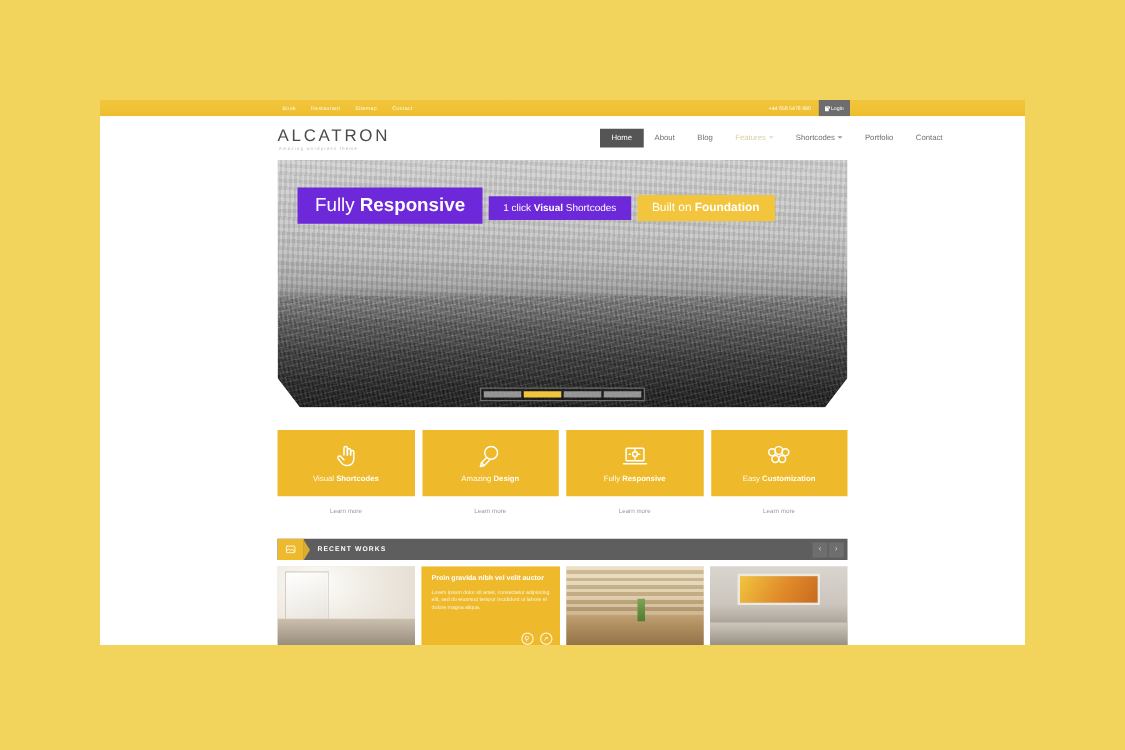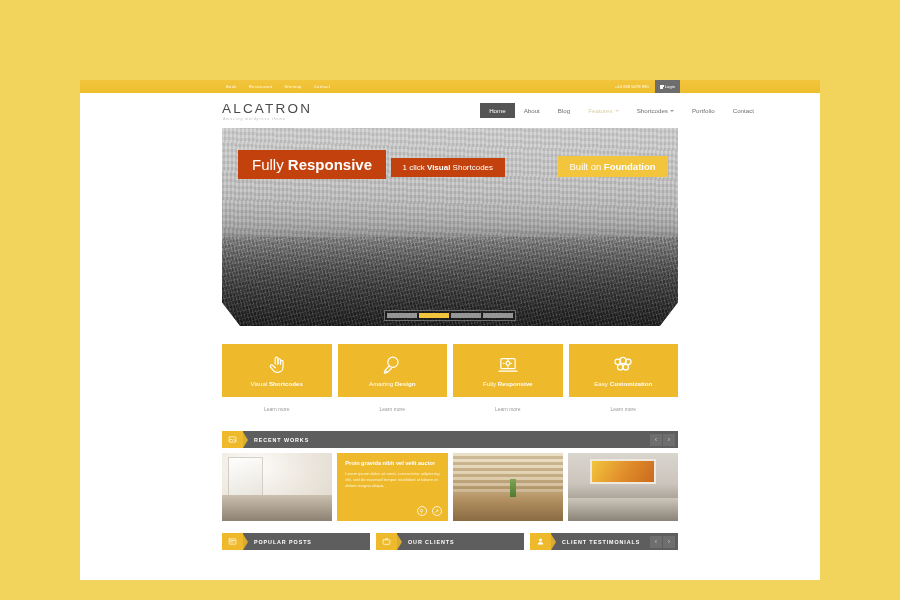--- a/index.html
+++ b/index.html
@@ -7,21 +7,21 @@
   body {
     background: #f2d35c;
     font-family: "Liberation Sans", sans-serif;
     -webkit-font-smoothing: antialiased;
   }
 
   
   #page {
     position: absolute;
     left: 80px; top: 80px;
-    width: 740px; height: 500px;
+    width: 740px; height: 436px;
     background: #ffffff;
     overflow: hidden;
   }
 
   
   .topbar {
     height: 13px;
     background: linear-gradient(#f2c53d, #eebe2e);
     position: relative;
     display: flex;
@@ -103,27 +103,27 @@
   .hero-photo::after {
     content: ""; position: absolute; left: 0; right: 0; top: 55%; bottom: 0;
     background:
       repeating-linear-gradient(74deg, rgba(255,255,255,.10) 0 1px, rgba(0,0,0,.12) 1px 3px),
       repeating-linear-gradient(166deg, rgba(255,255,255,.08) 0 1px, rgba(0,0,0,.10) 1px 4px);
     opacity: .85;
   }
   .hero-captions { position: absolute; left: 16px; top: 22px; }
   .cap {
     display: inline-block; padding: 5px 12px; margin-bottom: 7px;
-    background: #c2410c; color: #ffffff; white-space: nowrap;
+    background: #6d28d9; color: #ffffff; white-space: nowrap;
   }
   .cap-1 { font-size: 15px; font-weight: 400; padding: 6px 14px; }
   .cap-1 b { font-weight: 700; }
   .cap-2 { font-size: 8px; text-align: center; }
   .cap-2 b { font-weight: 700; }
-  .cap-3 { background: #f2c53d; color: #ffffff; font-size: 9.5px; margin-left: 48px; }
+  .cap-3 { background: #f2c53d; color: #ffffff; font-size: 9.5px; }
   .cap-3 b { font-weight: 700; }
   .hero-ctrl {
     position: absolute; bottom: 7px; color: #fff; font-size: 9px;
     opacity: .85; cursor: pointer; user-select: none;
   }
   .hero-prev { left: 6px; }
   .hero-next { right: 6px; }
   .hero-timer {
     position: absolute; left: 50%; transform: translateX(-50%);
     bottom: 5px; display: flex; gap: 2px;

